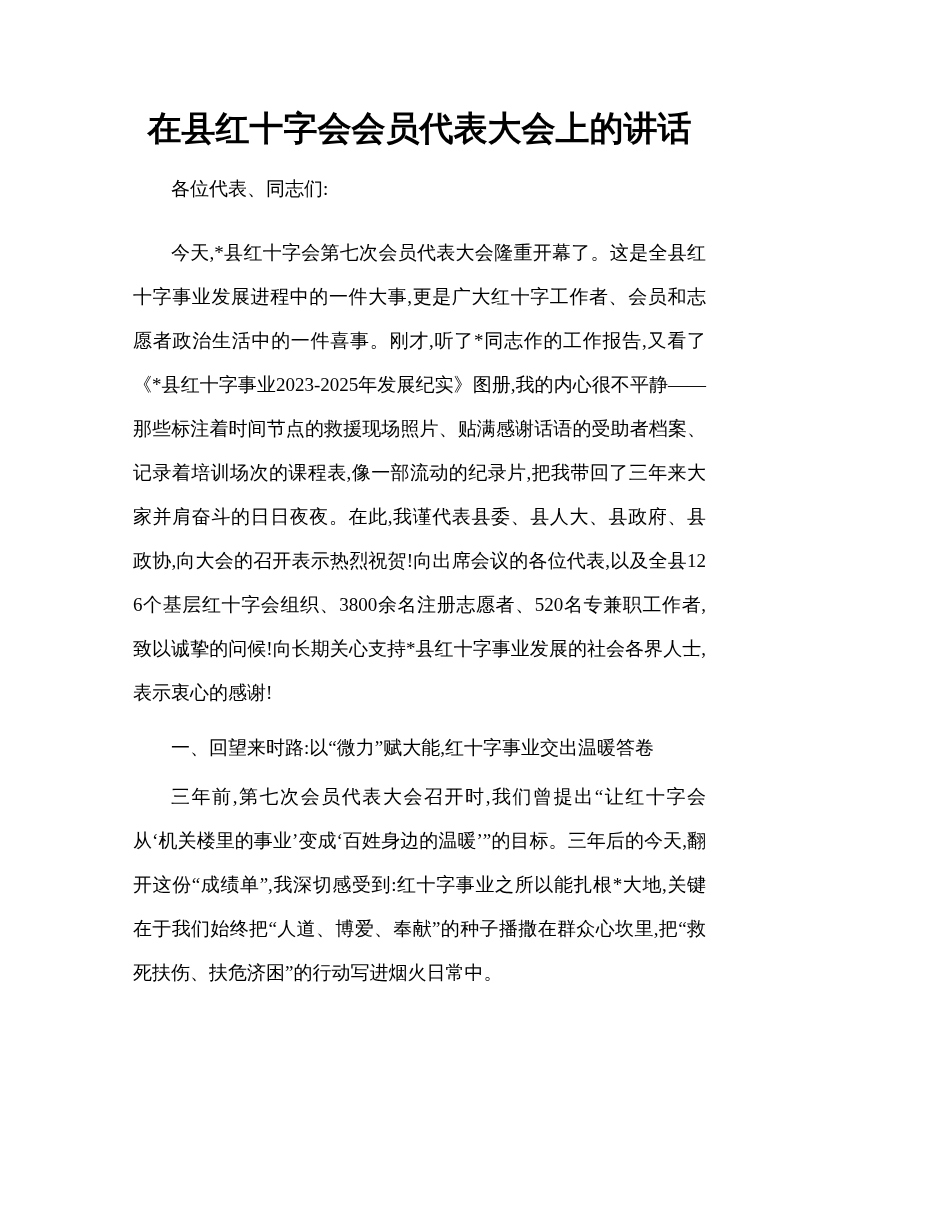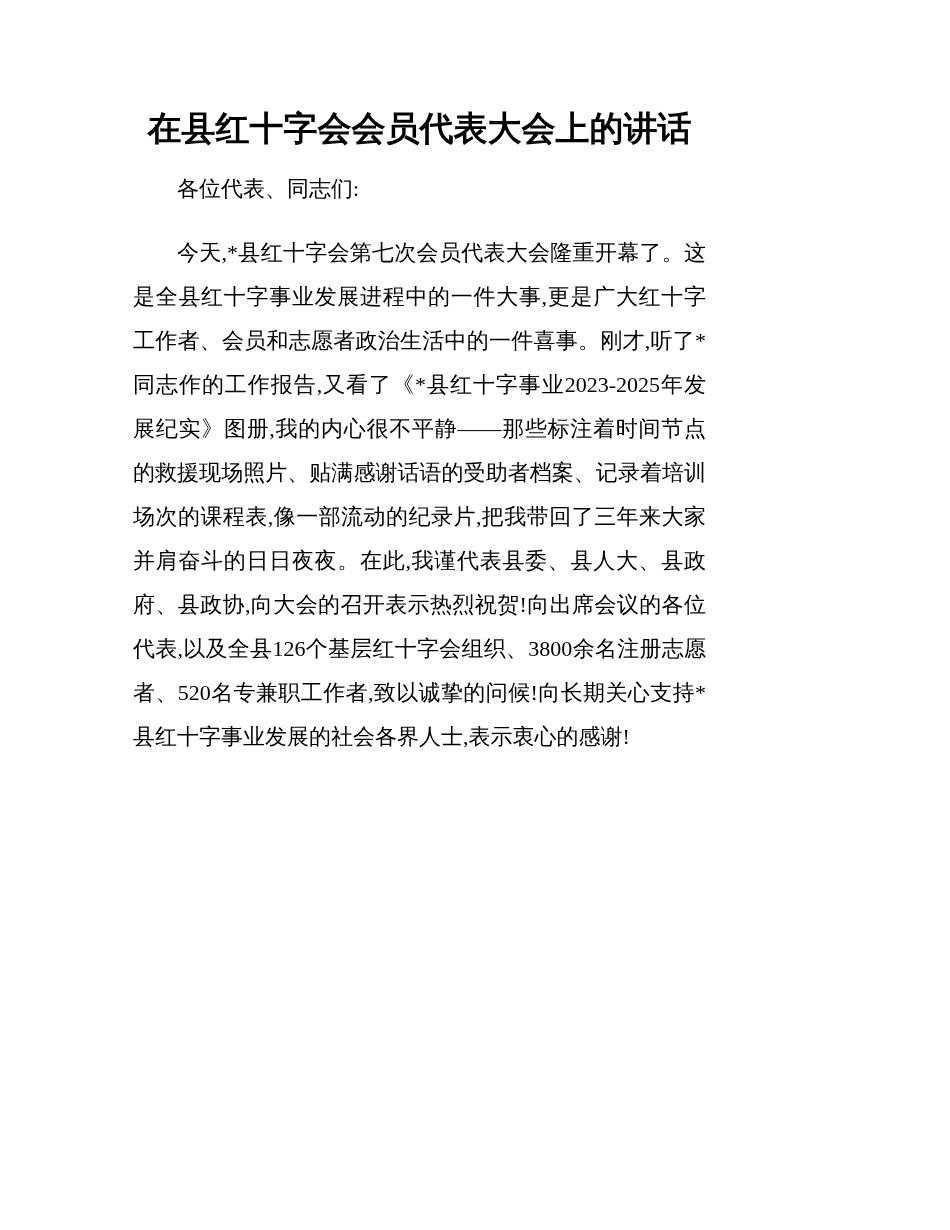--- a/index.html
+++ b/index.html
@@ -26,21 +26,21 @@
     font-family: "Liberation Serif", "DejaVu Serif", serif;
     font-weight: 700;
     font-size: 34px;
     line-height: 48px;
     text-align: center;
     color: #000000;
     white-space: nowrap;
   }
   .para {
     margin: 0;
-    font-size: 22px;
+    font-size: 19px;
     line-height: 44px;
     font-weight: 400;
     text-align: justify;
     text-indent: 2em;
     color: #000000;
     word-break: break-all;
   }
   .p-opening  { margin-top: 20px; }
   .p-heading  { margin-top: 11px; }
   .p-closing  { margin-top: 5px; }
@@ -49,15 +49,17 @@
 <body>
 
 <div class="page">
 
   <h1 class="doc-title">在县红十字会会员代表大会上的讲话</h1>
 
   <p class="para p-salutation">各位代表、同志们:</p>
 
   <p class="para p-opening">今天,*县红十字会第七次会员代表大会隆重开幕了。这是全县红十字事业发展进程中的一件大事,更是广大红十字工作者、会员和志愿者政治生活中的一件喜事。刚才,听了*同志作的工作报告,又看了《*县红十字事业2023-2025年发展纪实》图册,我的内心很不平静——那些标注着时间节点的救援现场照片、贴满感谢话语的受助者档案、记录着培训场次的课程表,像一部流动的纪录片,把我带回了三年来大家并肩奋斗的日日夜夜。在此,我谨代表县委、县人大、县政府、县政协,向大会的召开表示热烈祝贺!向出席会议的各位代表,以及全县126个基层红十字会组织、3800余名注册志愿者、520名专兼职工作者,致以诚挚的问候!向长期关心支持*县红十字事业发展的社会各界人士,表示衷心的感谢!</p>
 
+  <p class="para p-heading">一、回望来时路:以“微力”赋大能,红十字事业交出温暖答卷</p>
 
+  <p class="para p-closing">三年前,第七次会员代表大会召开时,我们曾提出“让红十字会从‘机关楼里的事业’变成‘百姓身边的温暖’”的目标。三年后的今天,翻开这份“成绩单”,我深切感受到:红十字事业之所以能扎根*大地,关键在于我们始终把“人道、博爱、奉献”的种子播撒在群众心坎里,把“救死扶伤、扶危济困”的行动写进烟火日常中。</p>
 
 </div>
 
 </body></html>

